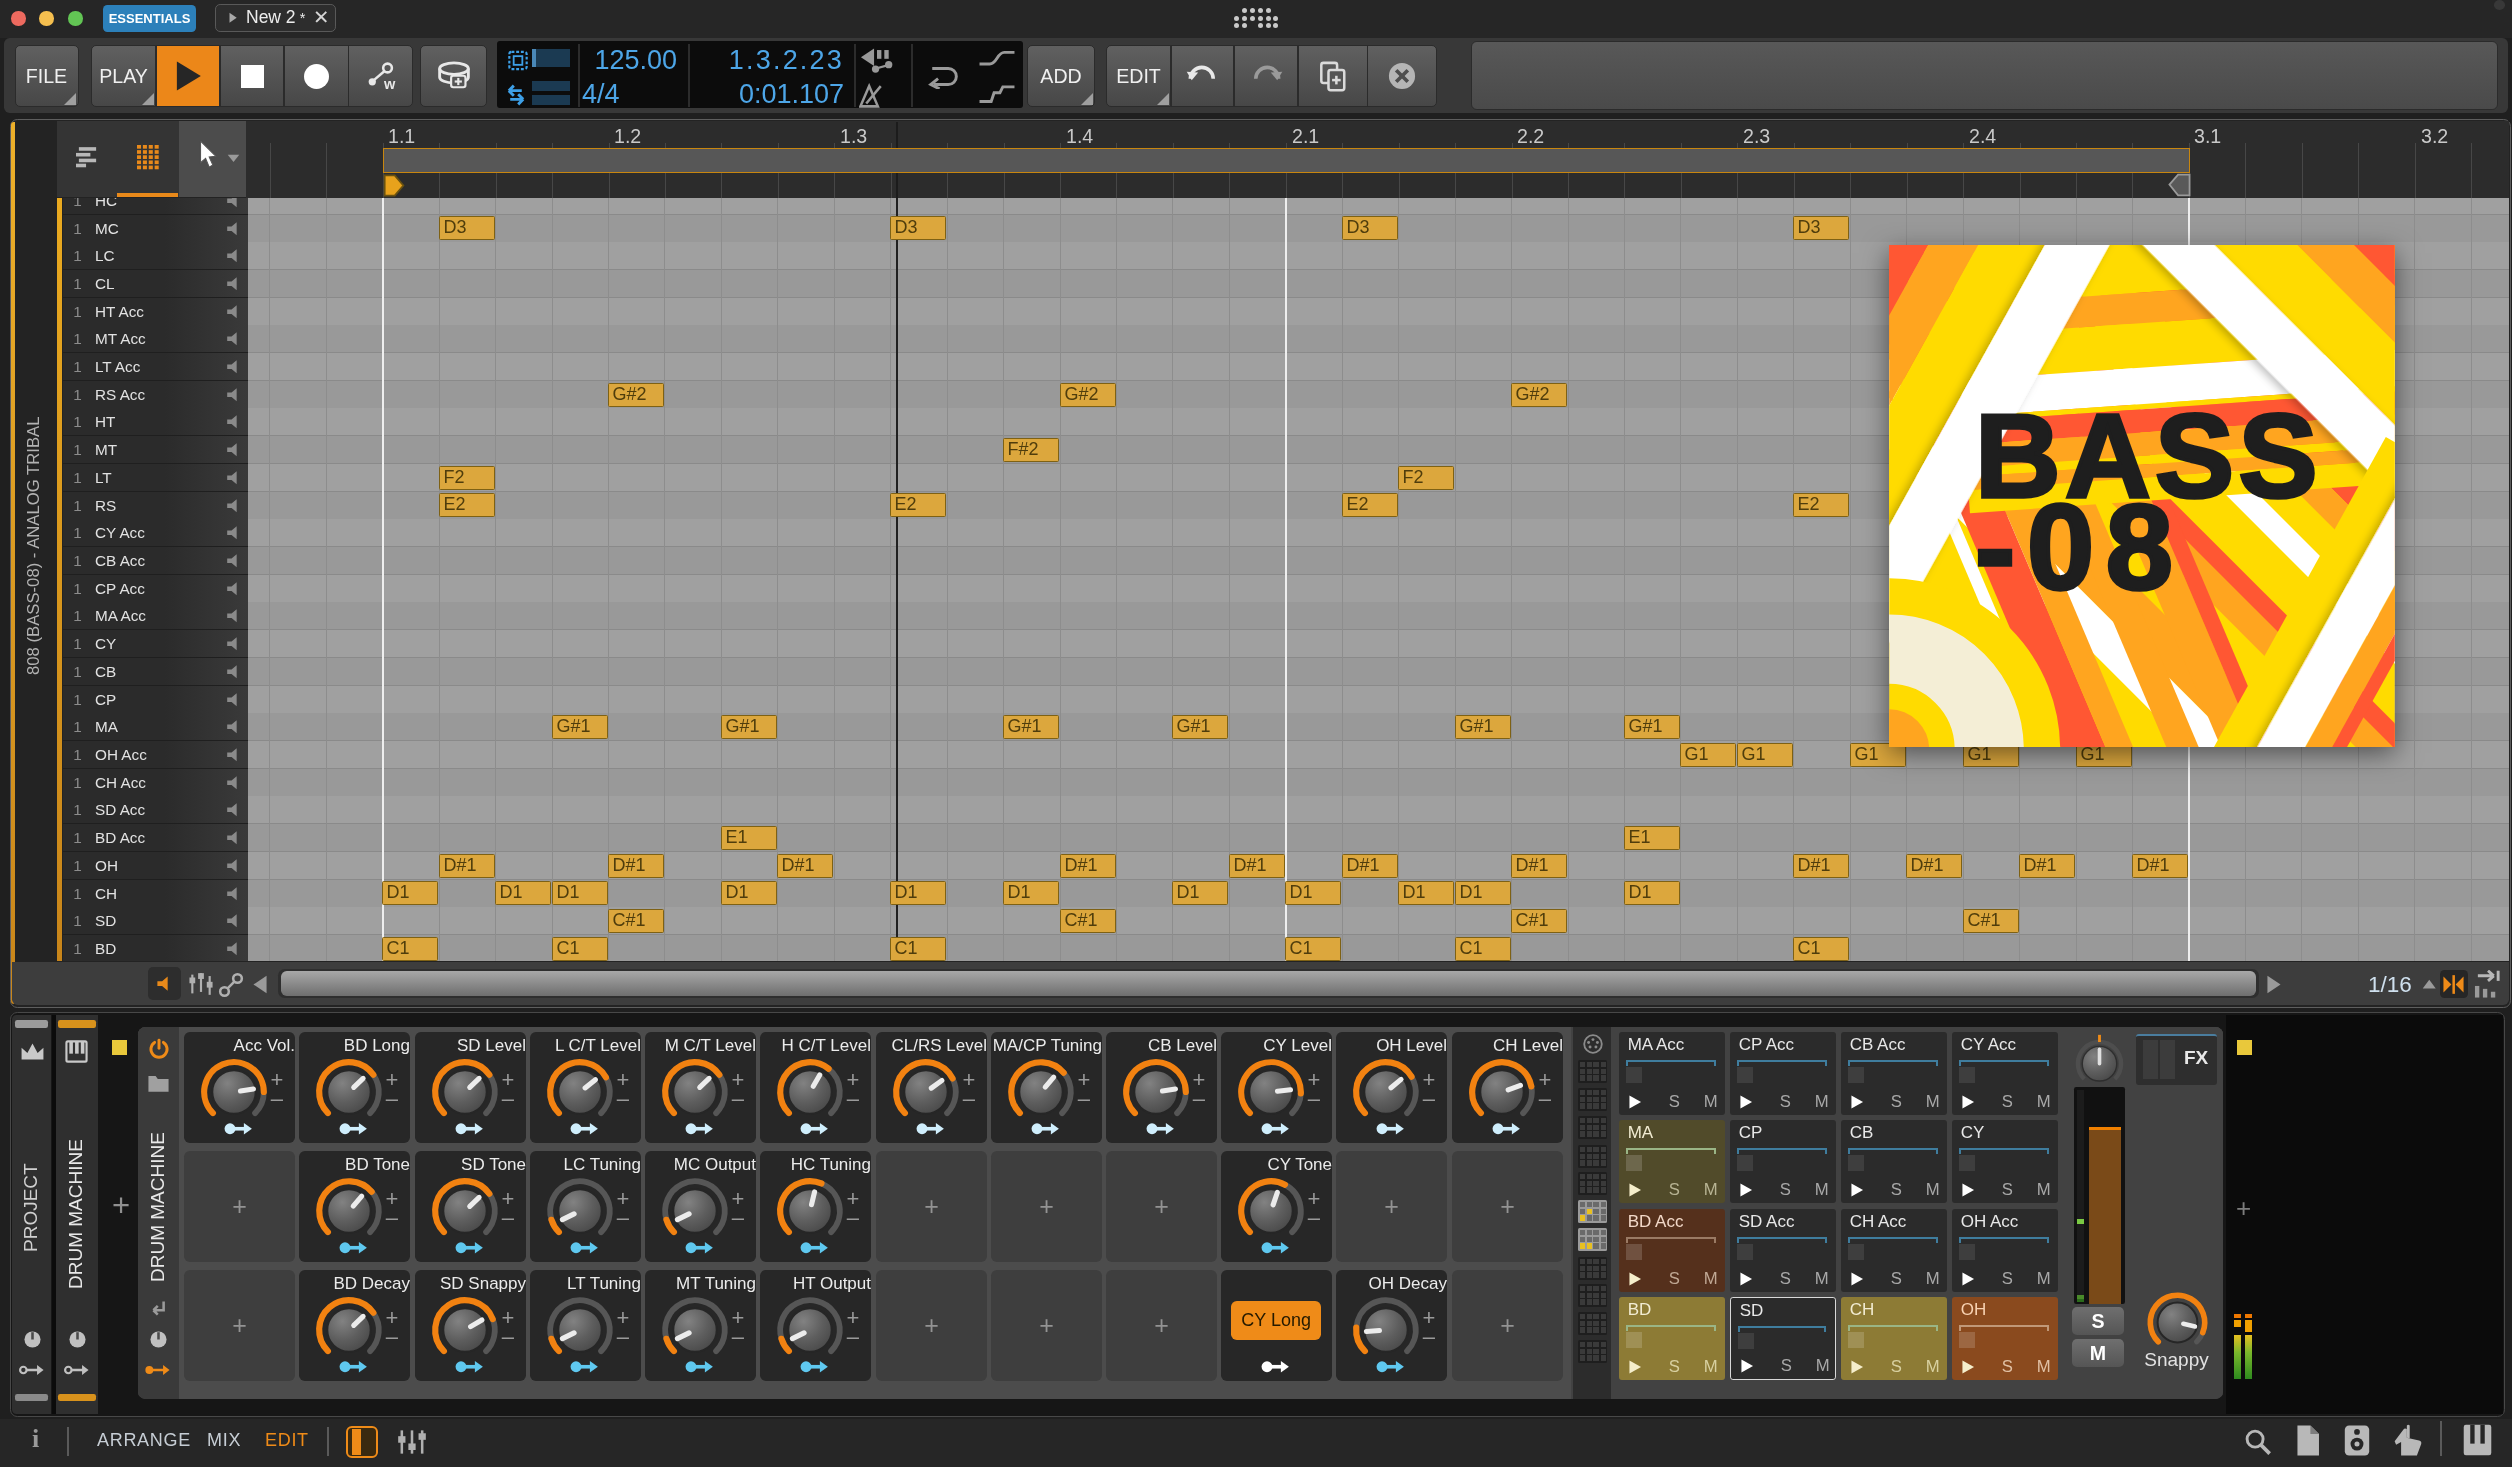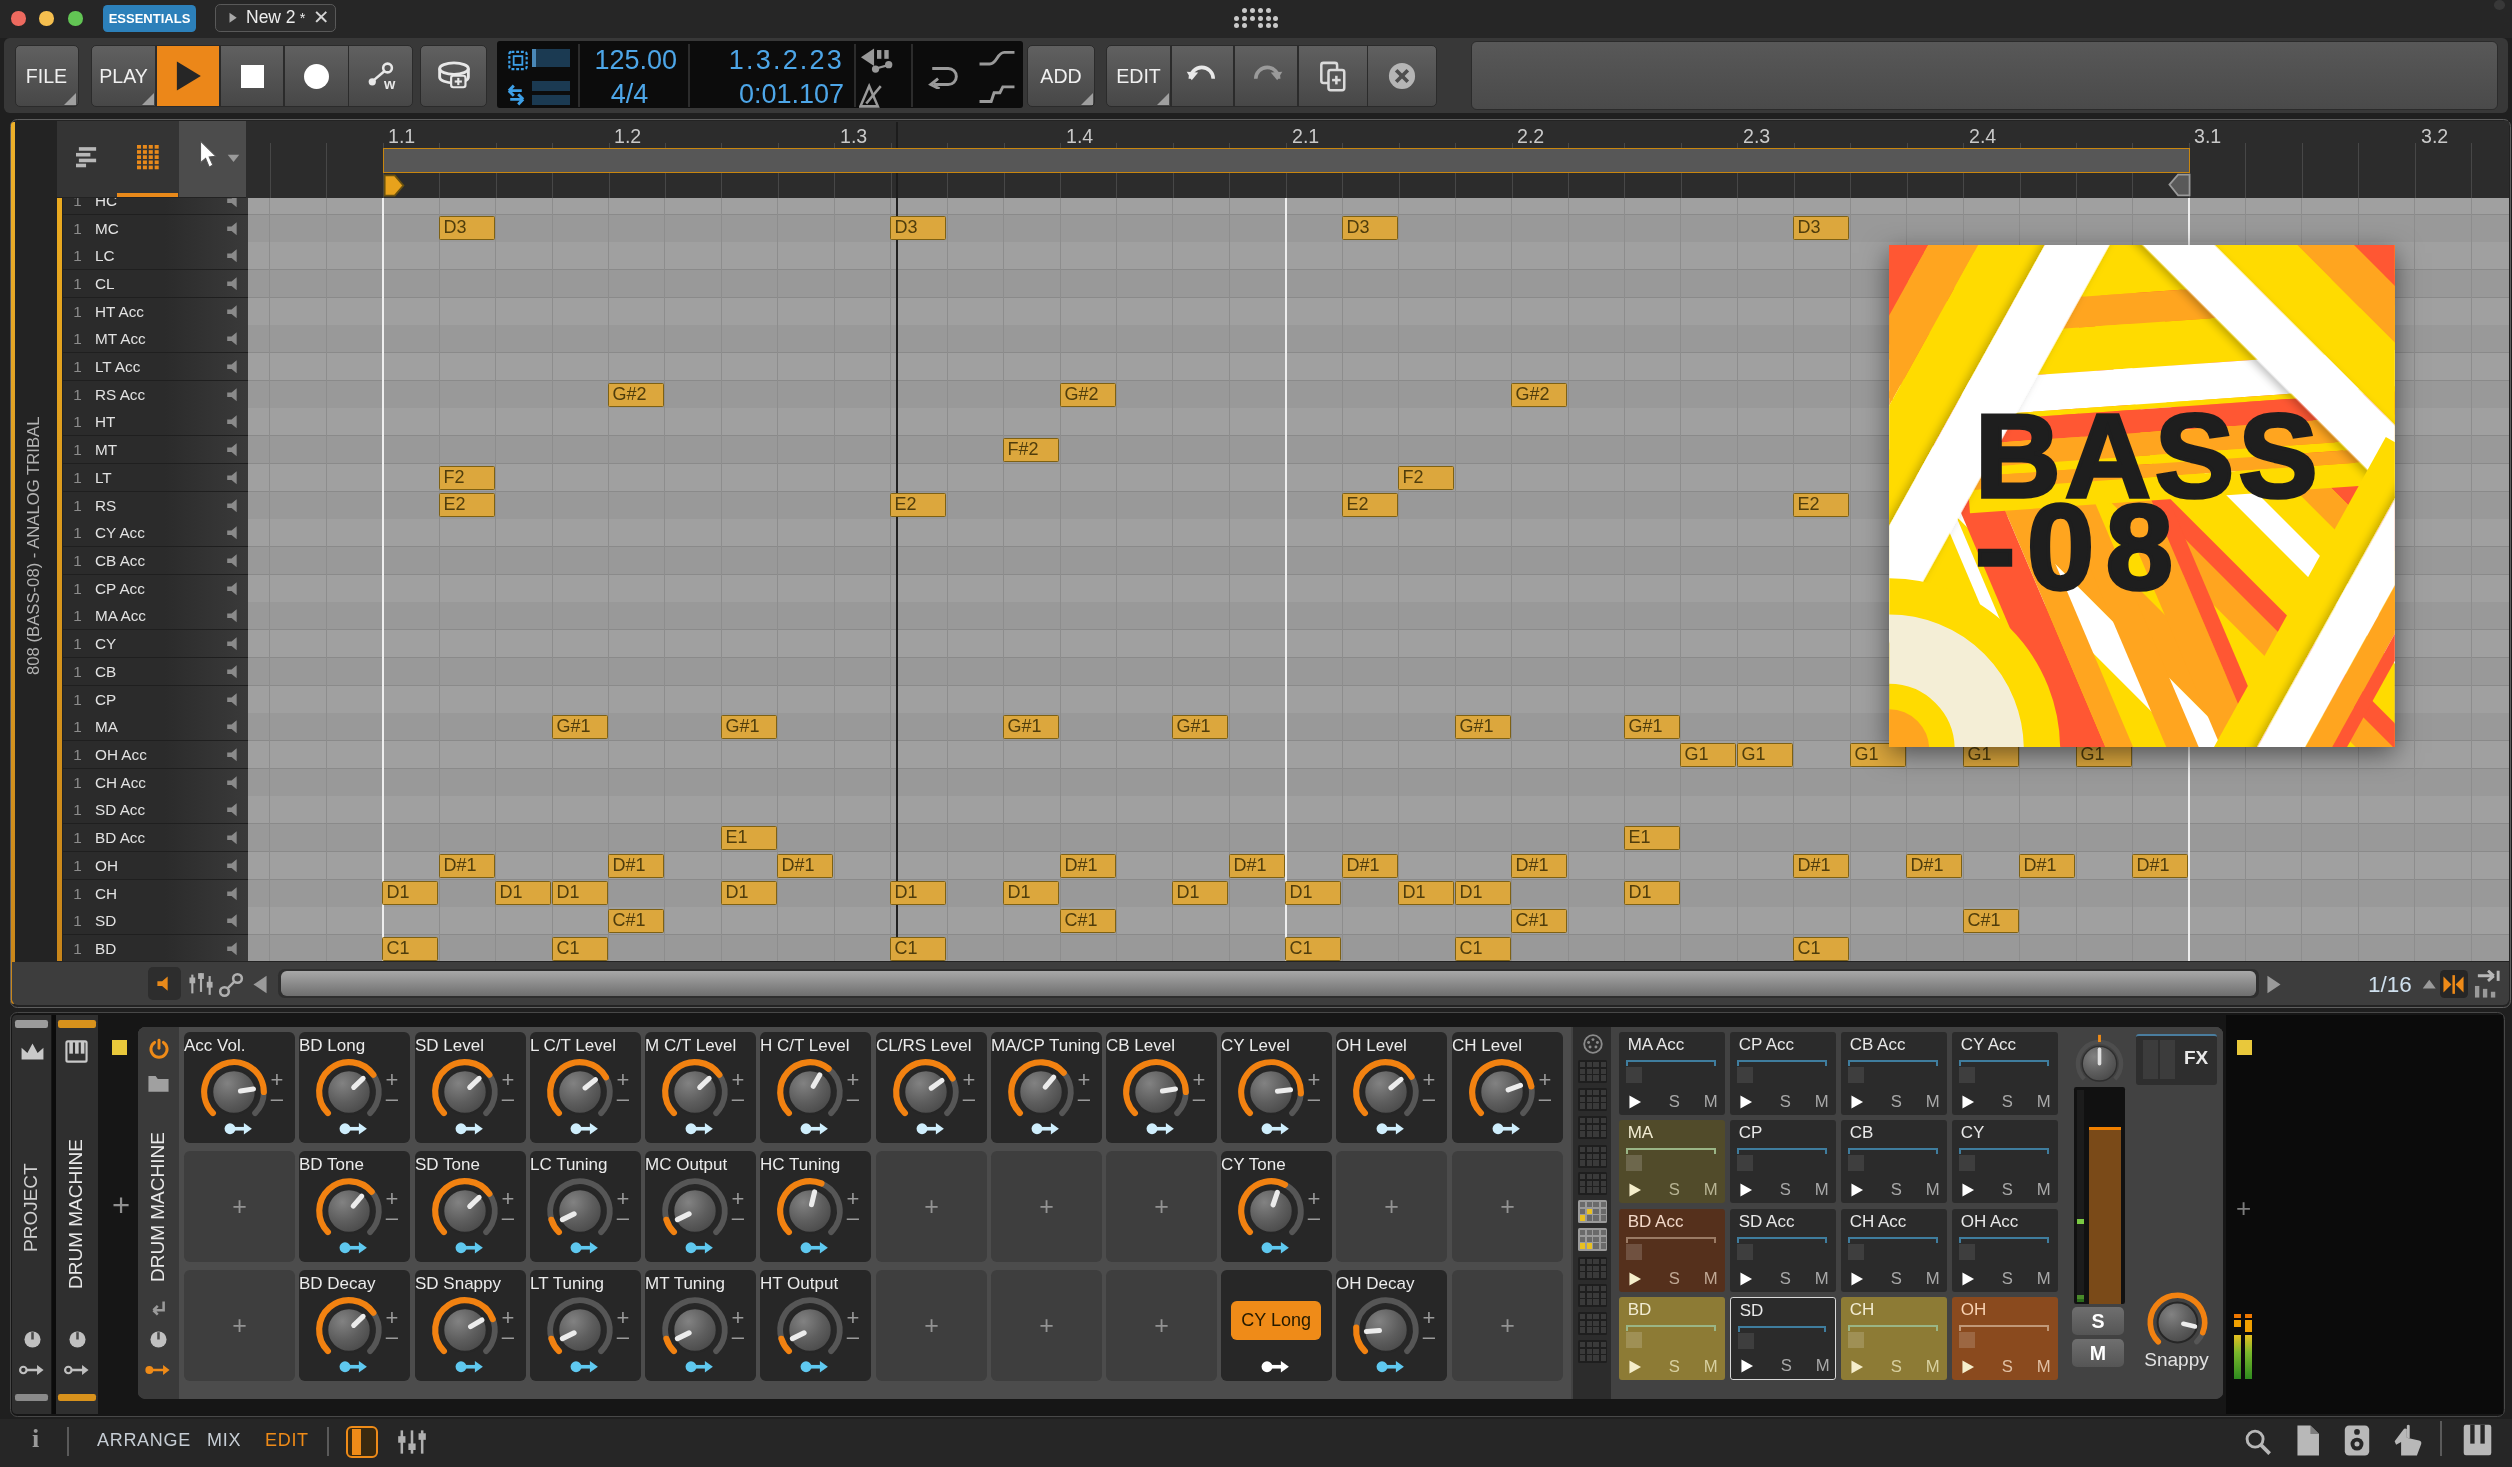--- a/index.html
+++ b/index.html
@@ -4,21 +4,21 @@
 .ab{position:absolute}
 .btn{position:absolute;background:linear-gradient(#606060,#474747);border:0.7px solid #2b2b2b;border-radius:5.1px;color:#f0f0f0;display:flex;align-items:center;justify-content:center;font-size:19.6px}
 .notch:after{content:"";position:absolute;right:1.5px;bottom:1.5px;width:0;height:0;border-left:12.4px solid transparent;border-bottom:12.4px solid #a8a8a8;opacity:.9}
 .note{position:absolute;width:56px;height:24px;background:#dca73d;border:1.8px solid #7e6114;border-radius:1.5px;color:#4f3d0c;font-size:18px;line-height:21px;padding-left:3.6px;overflow:hidden}
 .trow{position:absolute;left:63px;width:185px;height:28px;background:linear-gradient(90deg,#2b2b2b 55%,#3a3a3a);border-bottom:0.7px solid #1f1f1f;color:#e2e2e2;font-size:15.3px}
 .tnum{position:absolute;left:10.2px;top:5.1px;color:#8c8c8c}
 .tname{position:absolute;left:32px;top:5.1px}
 .tspk{position:absolute;right:5.8px;top:5.1px}
 .cell{position:absolute;width:111px;height:111px;background:#272727;border-radius:5.8px}
 .cellE{position:absolute;width:111px;height:111px;background:#3e3e3e;border-radius:5.8px;display:flex;align-items:center;justify-content:center;color:#939393;font-size:25px}
-.clabel{position:absolute;top:4.4px;width:100%;text-align:left;color:#ebebeb;font-size:17px;white-space:nowrap}
+.clabel{position:absolute;top:4.4px;width:100%;text-align:right;color:#ebebeb;font-size:17px;white-space:nowrap}
 .pm{position:absolute;right:8.7px;top:38px;color:#9a9a9a;font-size:22px;line-height:19px;text-align:center;width:19px}
 .mod{position:absolute;bottom:3.6px;width:100%;text-align:center}
 .pad{position:absolute;width:106px;height:83px;background:#2b2b2b;border-radius:2.9px;overflow:hidden}
 .plabel{position:absolute;left:8.7px;top:2.9px;font-size:17px;color:#e8e8e8}
 .pline{position:absolute;left:7.3px;right:8.7px;top:28px;height:5.8px;border-style:solid;border-width:2.5px 2.5px 0 2.5px;background:transparent}
 .psq{position:absolute;left:7.3px;top:35px;width:16px;height:16px;background:rgba(255,255,255,0.09)}
 .prow{position:absolute;left:8.7px;right:5.8px;bottom:2.9px;height:20.4px;color:#999;font-size:16.7px}
 .vtext{writing-mode:vertical-rl;transform:rotate(180deg);white-space:nowrap;display:flex;align-items:center;justify-content:center;overflow:visible}
 .rlabel{position:absolute;top:125px;color:#c9c9c9;font-size:19.6px}
 .sbtext{color:#c6cdd4;font-size:18px;position:absolute;top:1430px}
@@ -107,21 +107,21 @@
   </svg>
 <div class="ab" style="left:532px;top:49px;width:38px;height:17.5px;background:#1b3a52"></div>
 <div class="ab" style="left:532px;top:49px;width:3.6px;height:17.5px;background:#4a88b8"></div>
 <svg class="ab" style="left:503px;top:82px" width="26" height="26" viewBox="0 0 36 36">
     <path d="M8 12 L26 12 M8 12 L15 5 M8 12 L15 19" stroke="#3da0e8" stroke-width="4" fill="none"></path>
     <path d="M28 24 L10 24 M28 24 L21 17 M28 24 L21 31" stroke="#3da0e8" stroke-width="4" fill="none"></path>
   </svg>
 <div class="ab" style="left:532px;top:81px;width:38px;height:9.5px;background:#1b3a52"></div>
 <div class="ab" style="left:532px;top:95px;width:38px;height:9.5px;background:#1b3a52"></div>
 <div class="ab" style="left:582px;top:45px;width:95px;text-align:right;color:#4da6e8;font-size:27px">125.00</div>
-<div class="ab" style="left:582px;top:79px;width:95px;text-align:center;color:#4da6e8;font-size:27px">4/4</div>
+<div class="ab" style="left:582px;top:79px;width:95px;text-align:left;color:#4da6e8;font-size:27px">4/4</div>
 <div class="ab" style="left:695px;top:45px;width:149px;text-align:right;color:#4da6e8;font-size:27px;letter-spacing:2.2px">1.3.2.23</div>
 <div class="ab" style="left:695px;top:79px;width:149px;text-align:right;color:#4da6e8;font-size:27px">0:01.107</div>
 <svg class="ab" style="left:858px;top:47px" width="38" height="28" viewBox="0 0 52 38">
     <path d="M22 2 L4 14 L22 26 Z" fill="#999"></path>
     <rect x="26" y="4" width="6" height="12" fill="#999"></rect>
     <rect x="36" y="4" width="6" height="12" fill="#999"></rect>
     <circle cx="24" cy="30" r="5" fill="#999"></circle>
     <circle cx="42" cy="24" r="5" fill="#999"></circle>
     <line x1="26" y1="29" x2="40" y2="25" stroke="#999" stroke-width="3"></line>
   </svg>

